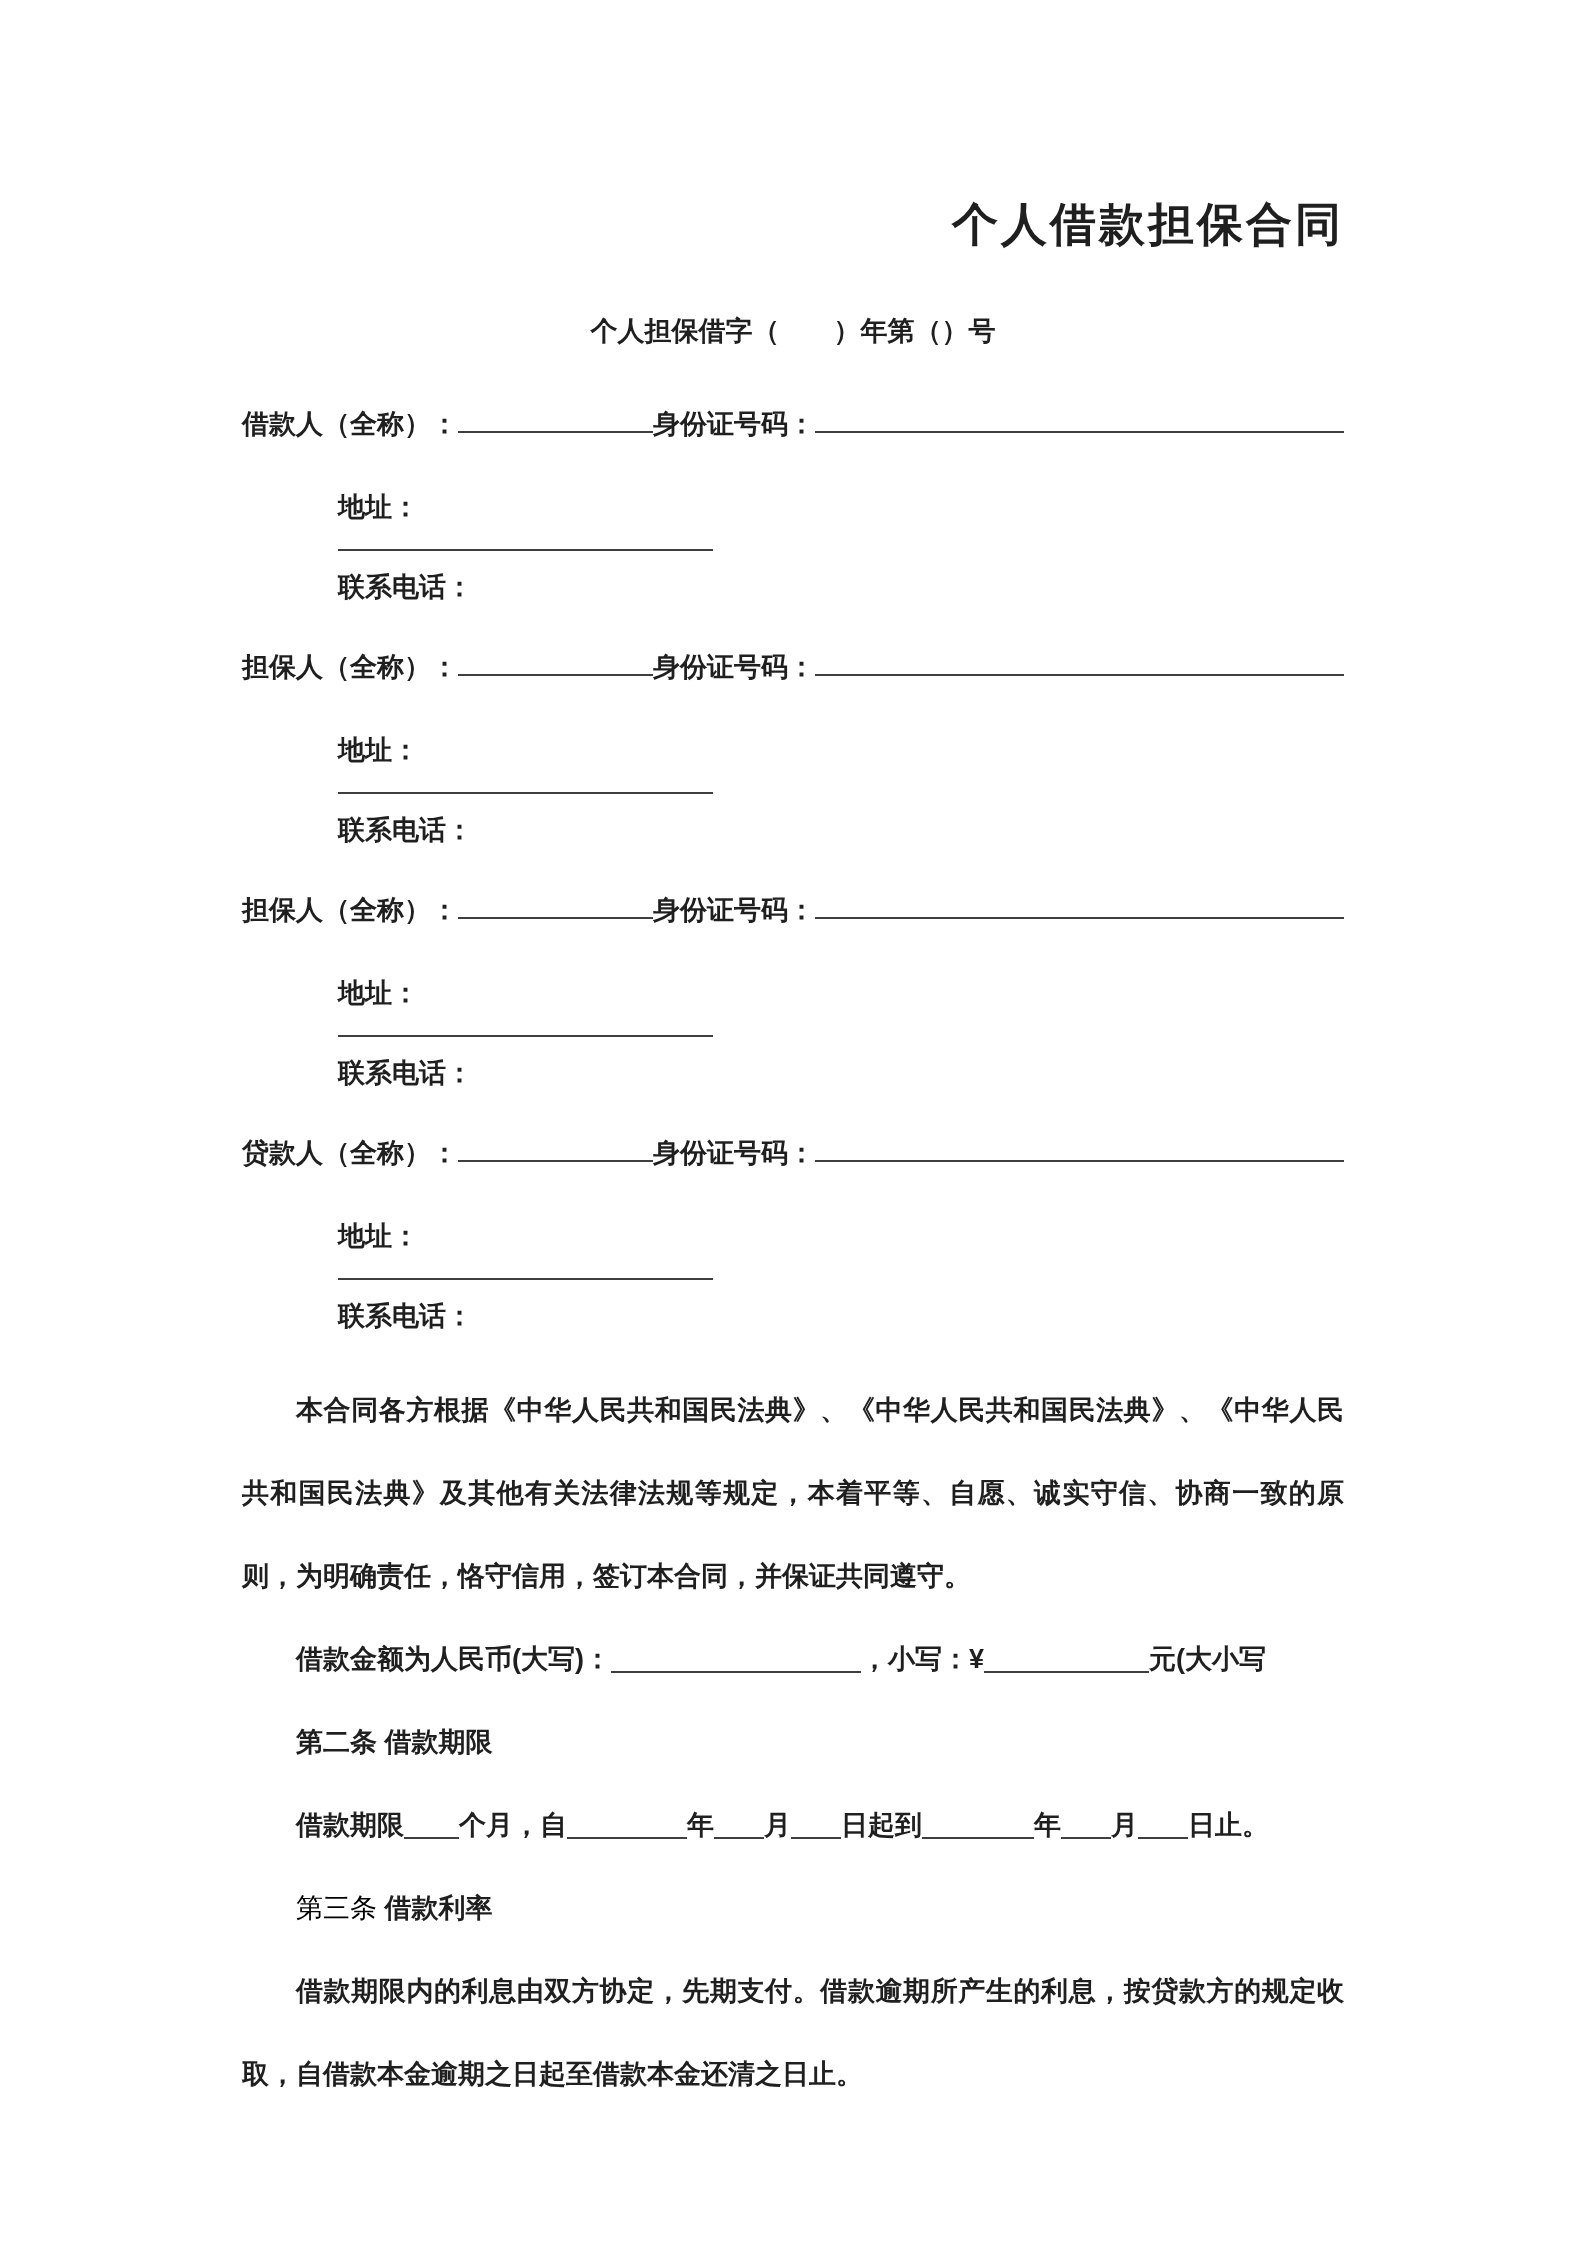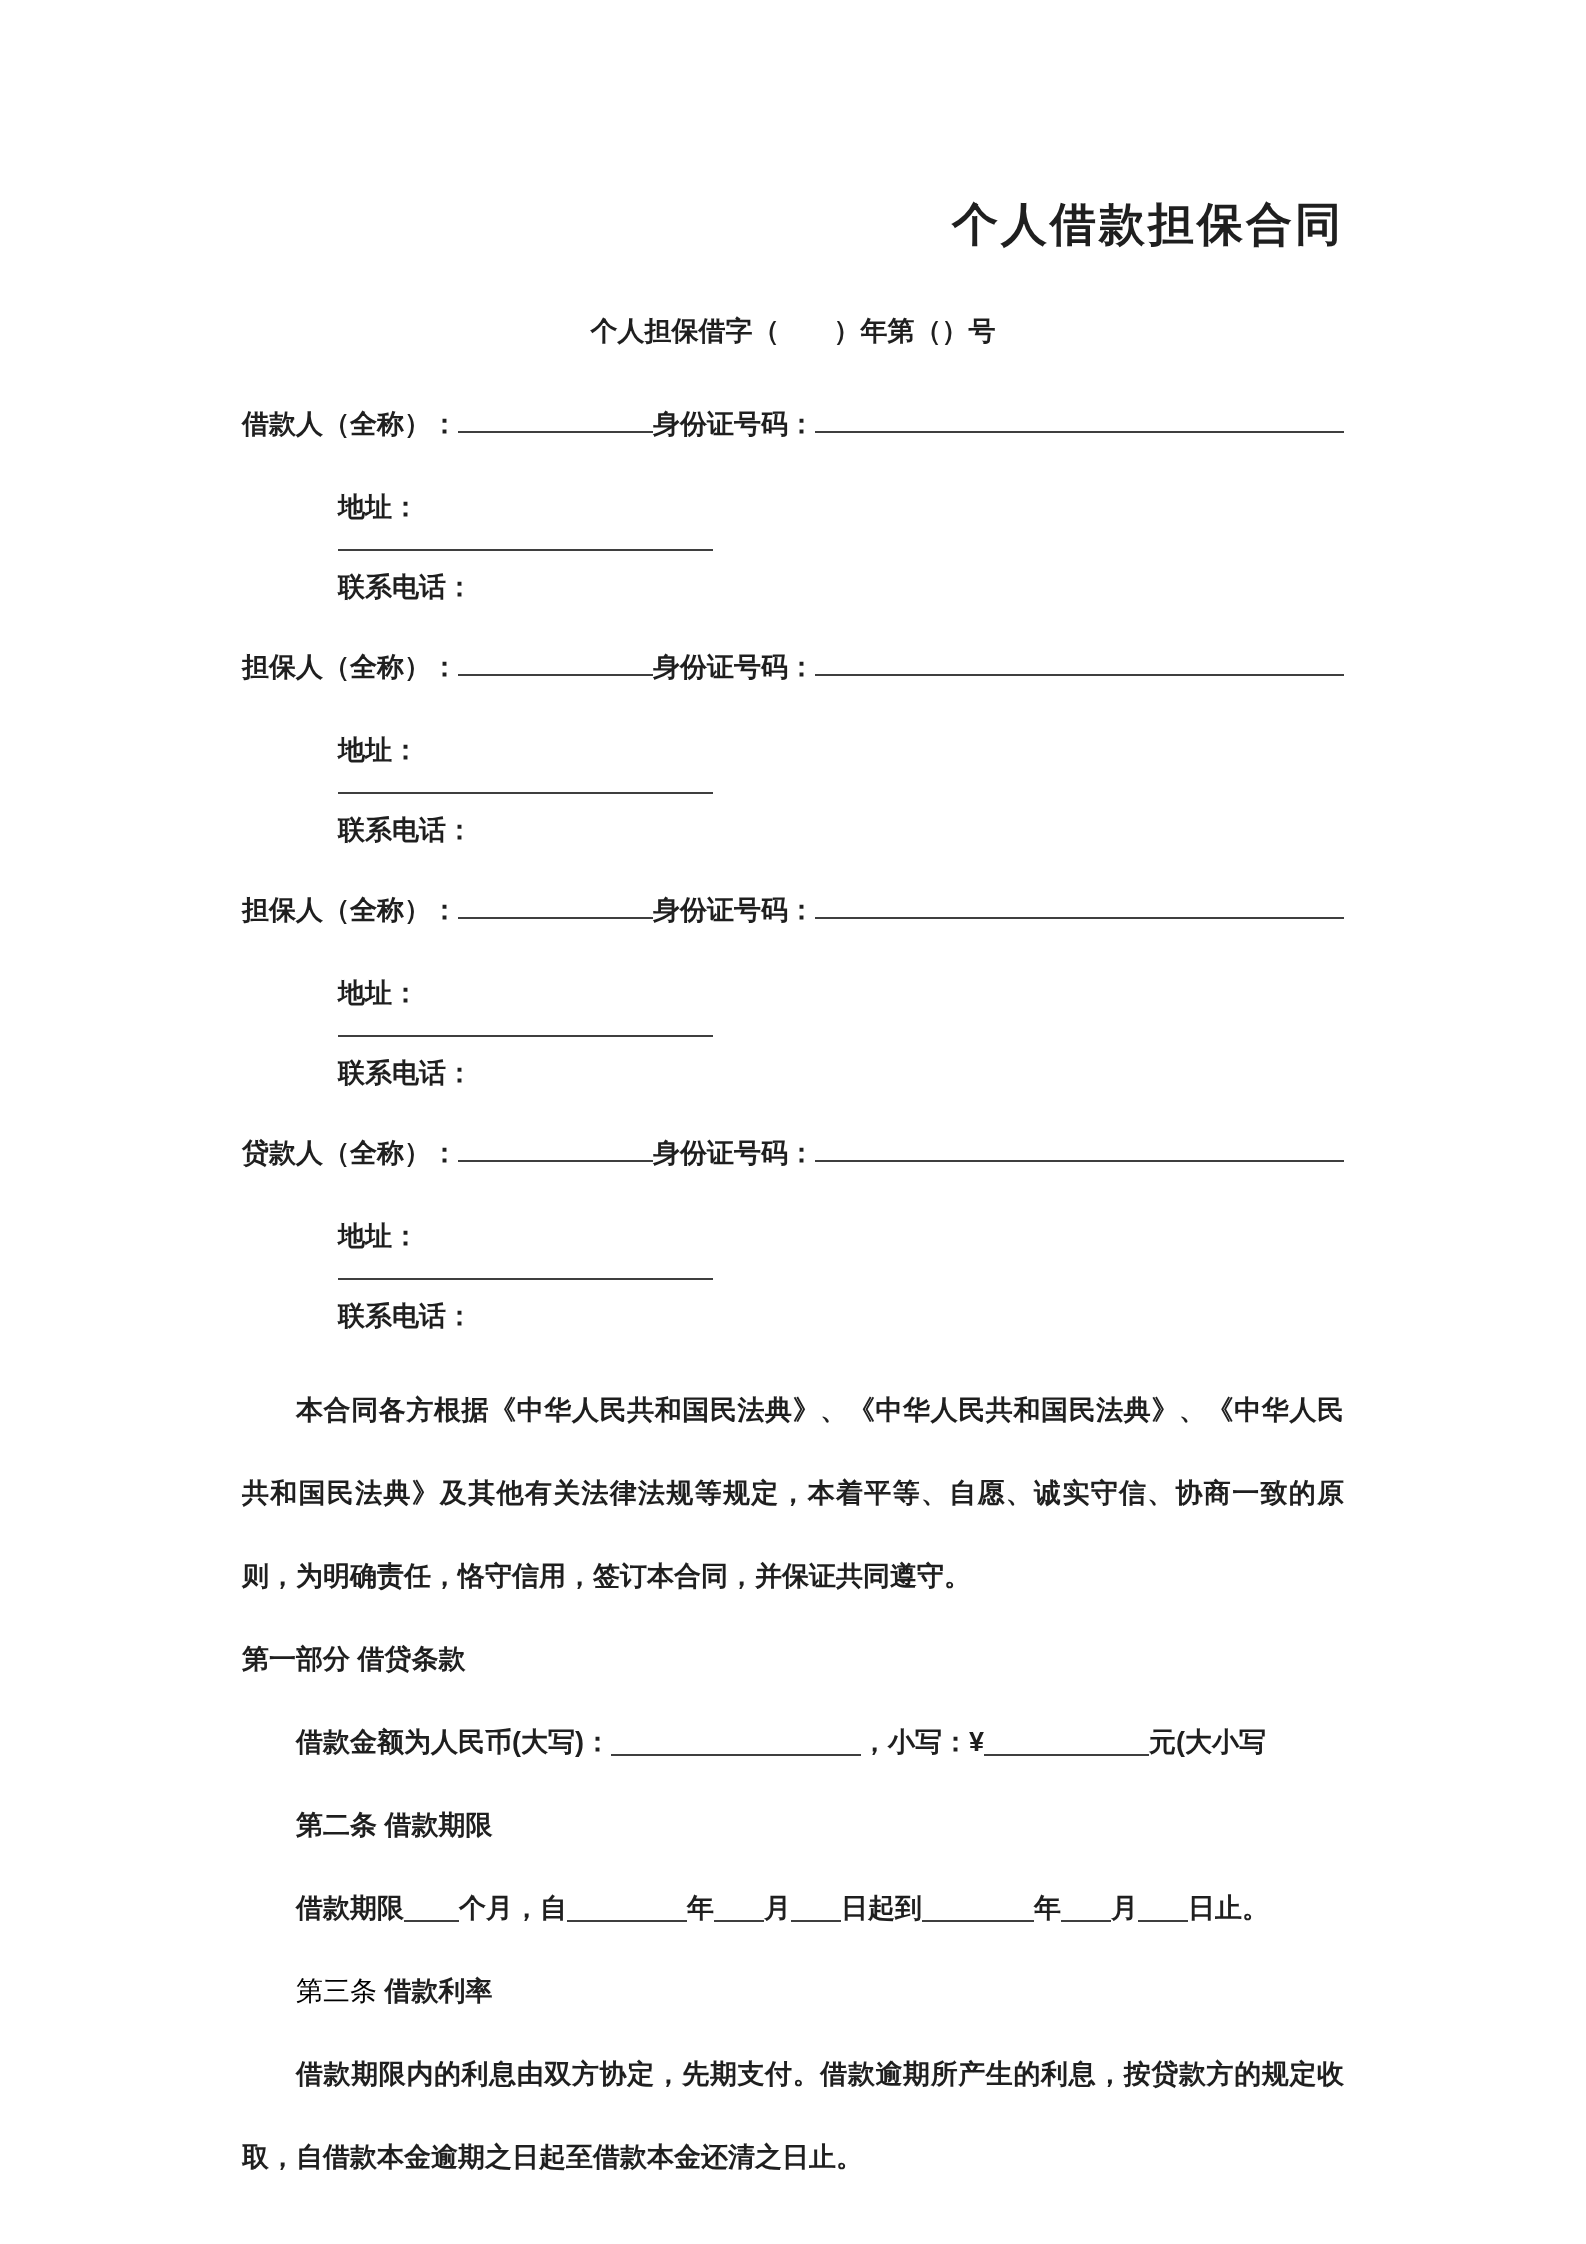--- a/index.html
+++ b/index.html
@@ -147,21 +147,20 @@
       <span class="lbl">地址：</span>
       <span class="blank w-addr"></span>
       <span class="lbl">联系电话：</span>
       <span class="blank grow"></span>
     </div>
 
   </div>
 
   <p class="para intro">本合同各方根据《中华人民共和国民法典》、《中华人民共和国民法典》、《中华人民共和国民法典》及其他有关法律法规等规定，本着平等、自愿、诚实守信、协商一致的原则，为明确责任，恪守信用，签订本合同，并保证共同遵守。</p>
 
-  <div class="h-part">第一部分 借贷条款</div>
 
 
   <div class="line ind2">
     <span>借款金额为人民币(大写)：</span><span class="blank w-cn"></span><span>，小写：¥</span><span class="blank w-num"></span><span>元(大小写</span>
   </div>
 
   <div class="h-art">第二条 借款期限</div>
 
   <div class="line ind2">
     <span>借款期限</span><span class="blank w-m1"></span><span>个月，自</span><span class="blank w-yr"></span><span>年</span><span class="blank w-sm"></span><span>月</span><span class="blank w-sm"></span><span>日起到</span><span class="blank w-yr2"></span><span>年</span><span class="blank w-sm"></span><span>月</span><span class="blank w-sm"></span><span>日止。</span>

